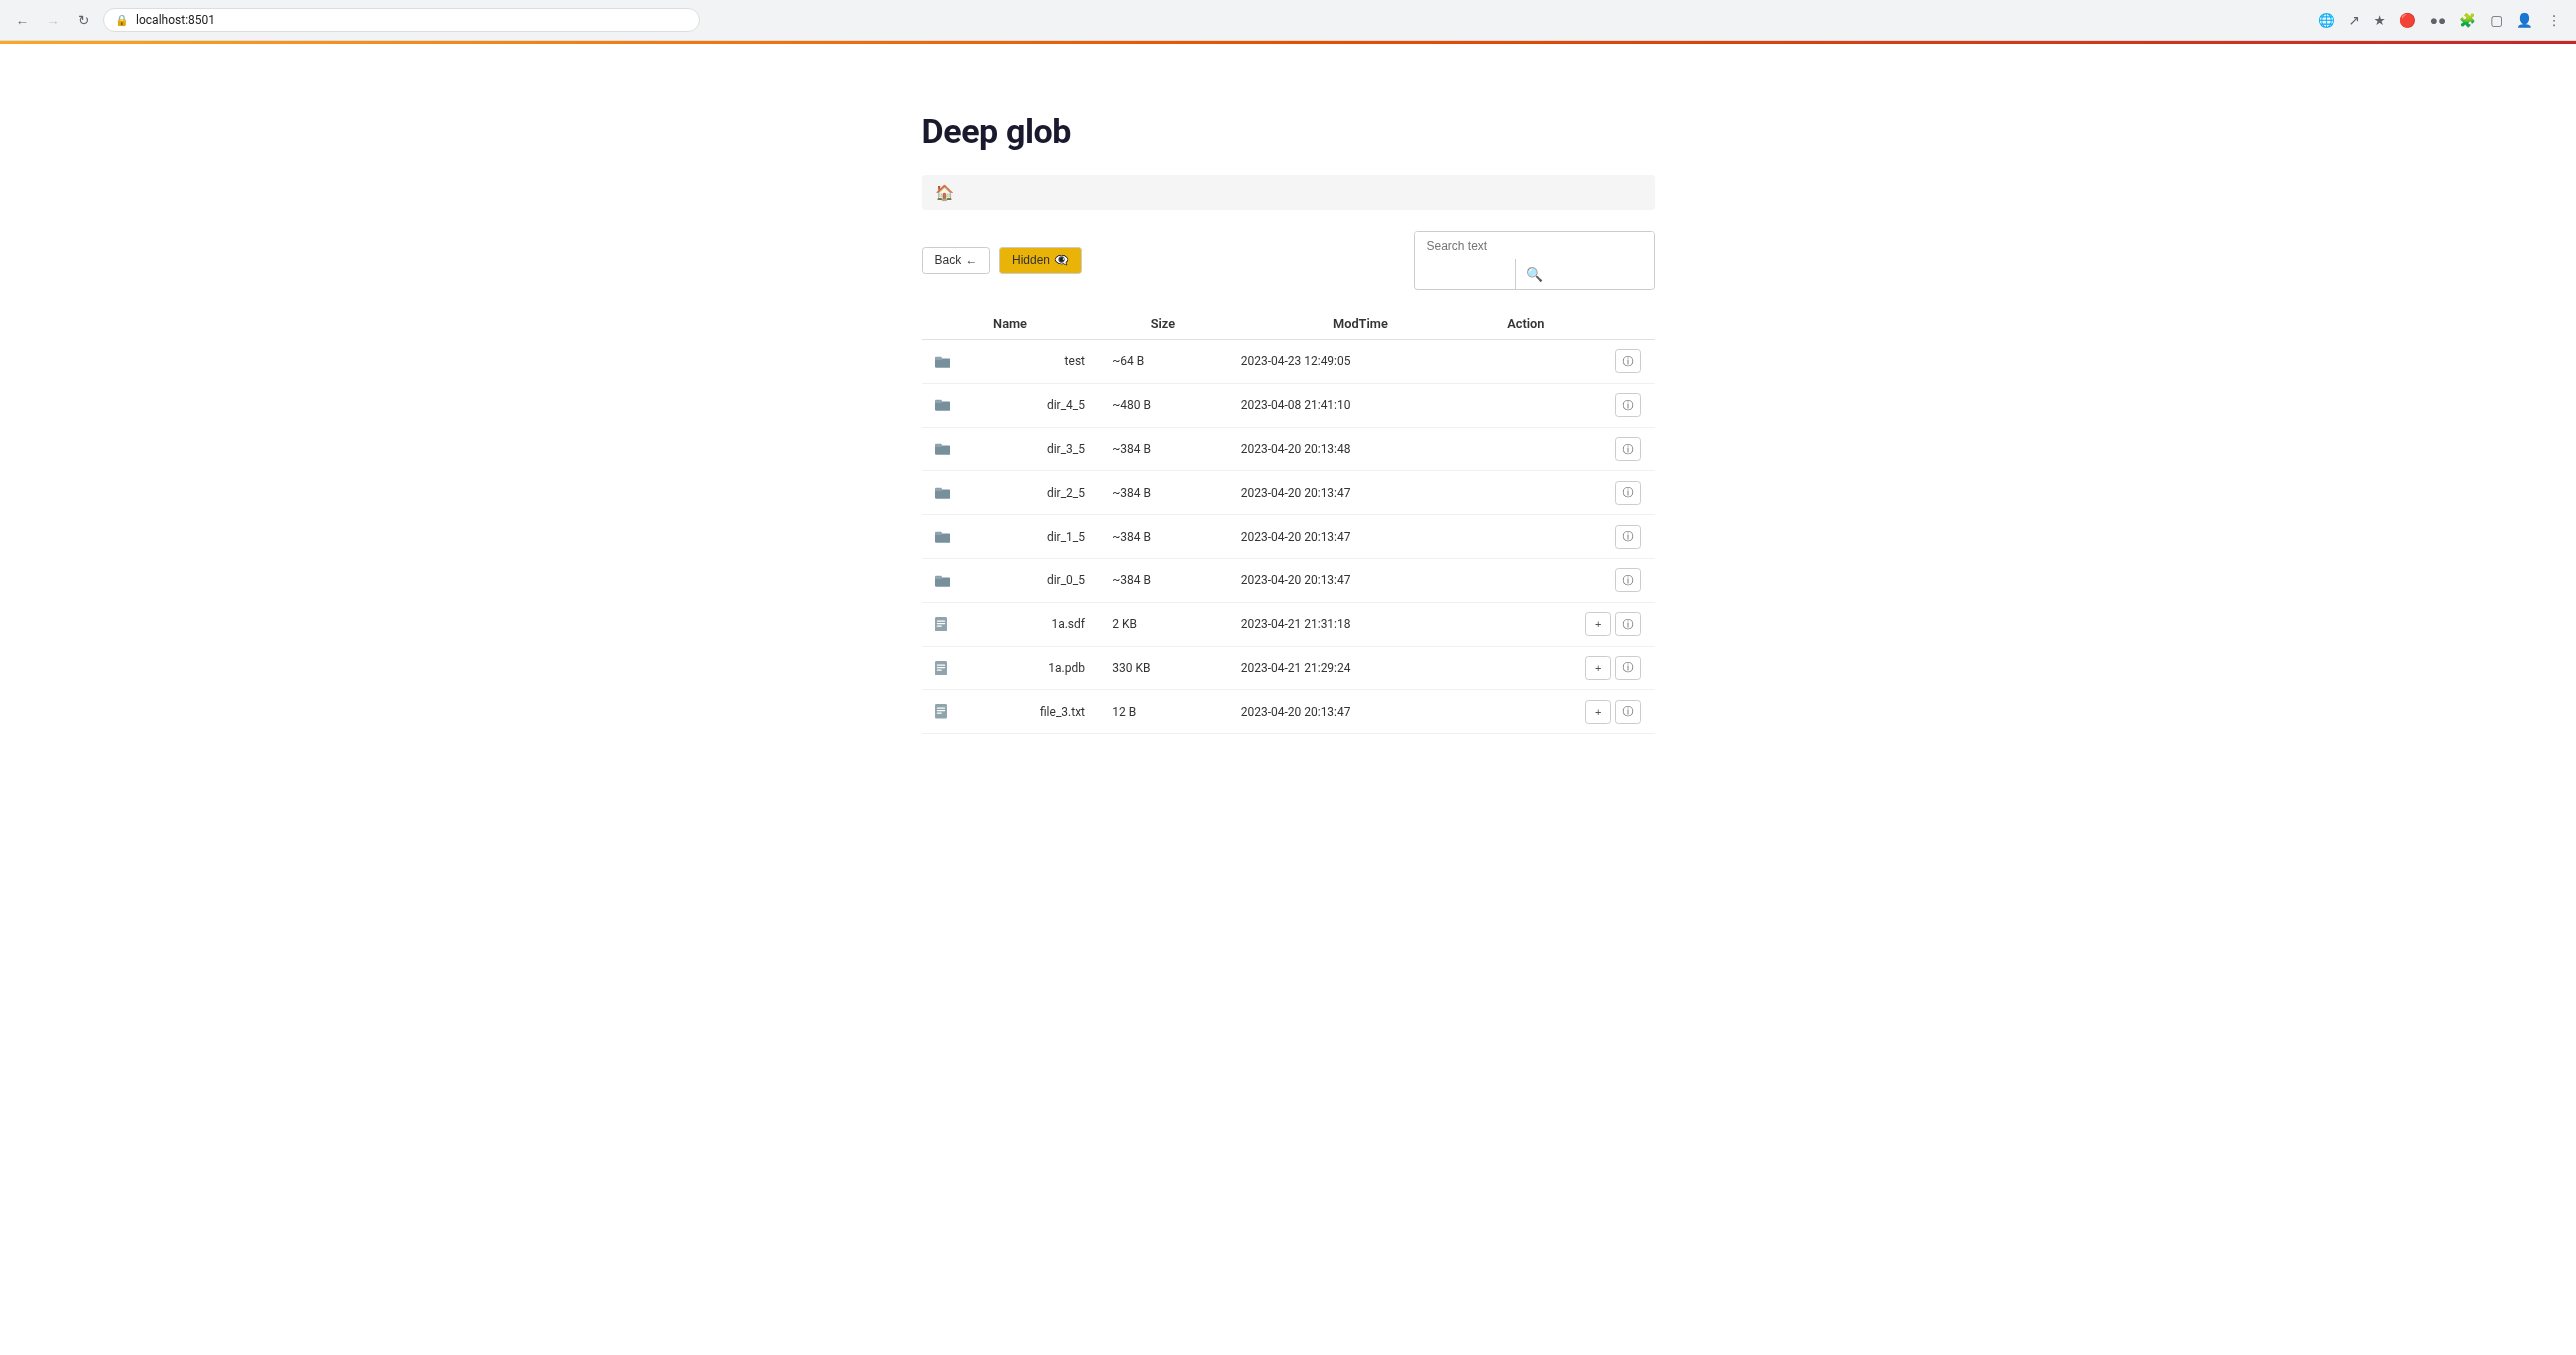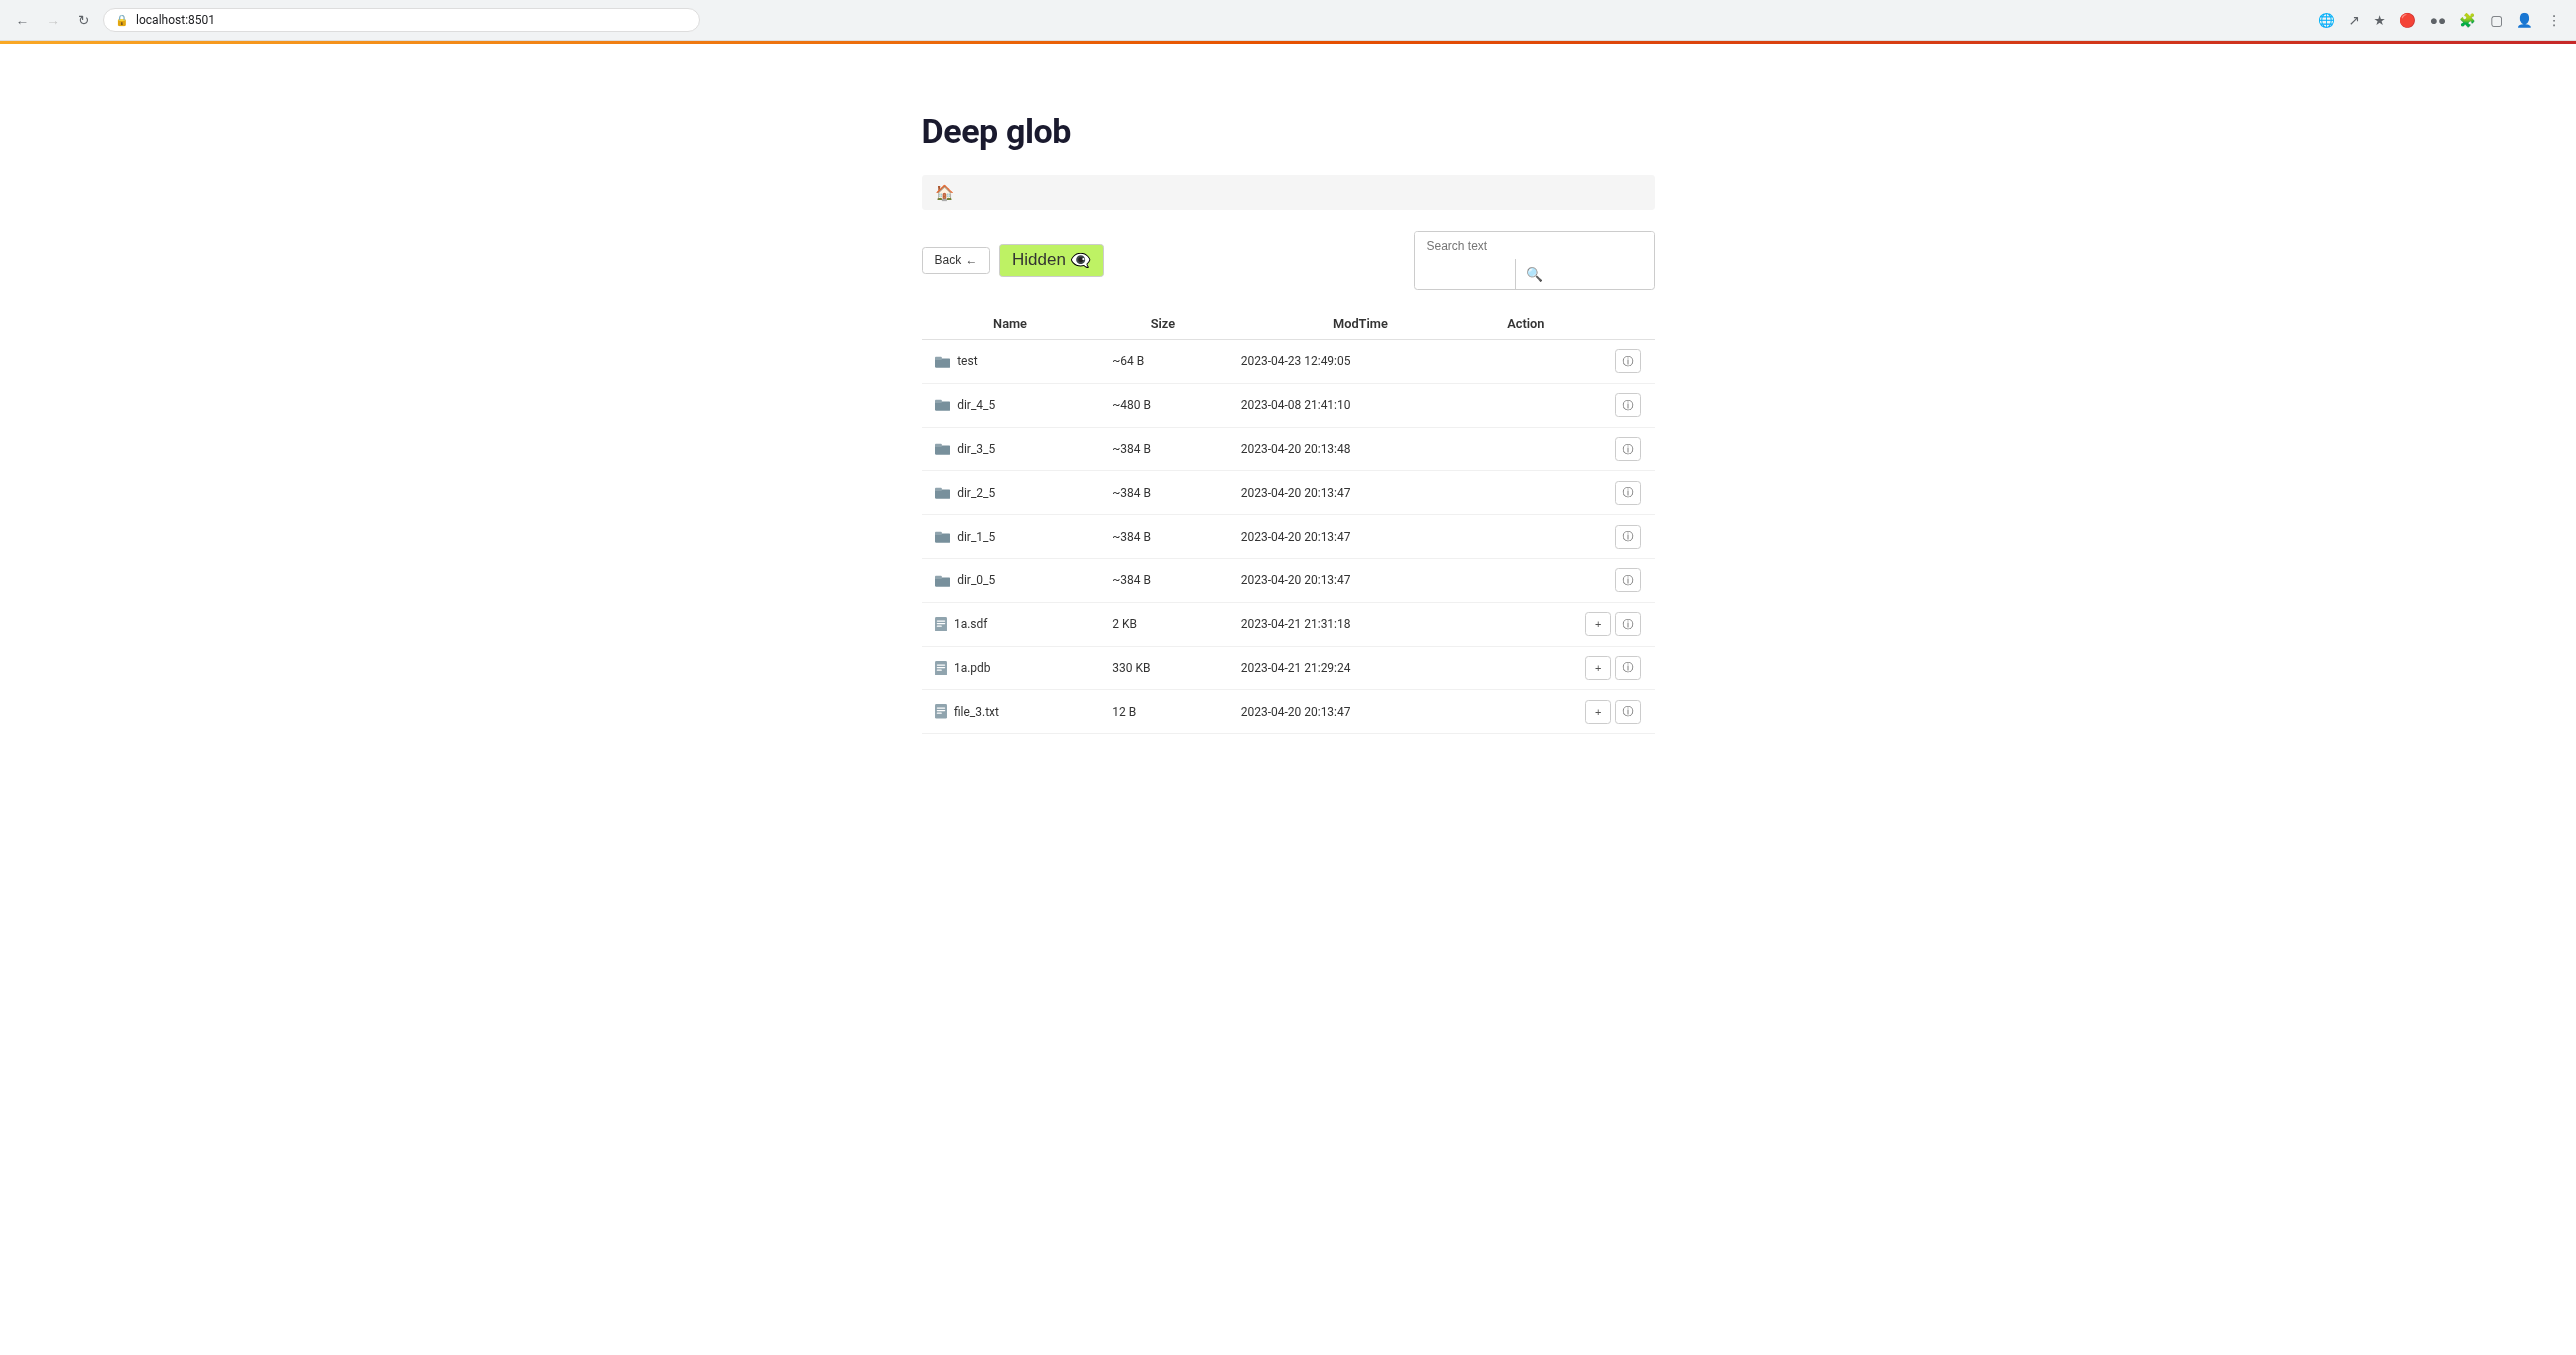--- a/index.html
+++ b/index.html
@@ -140,25 +140,25 @@
       cursor: pointer;
       font-size: 12px;
       color: #333;
       display: flex;
       align-items: center;
       gap: 4.3px;
     }
 
     .btn-hidden {
       border: 0.9px solid #ccc;
-      background: #bef264;
+      background: #eab308;
       border-radius: 3.4px;
       padding: 5.1px 12px;
       cursor: pointer;
-      font-size: 17px;
+      font-size: 12px;
       color: #333;
       display: flex;
       align-items: center;
       gap: 4.3px;
     }
 
     .search-container {
       margin-left: auto;
       display: flex;
       align-items: center;
@@ -219,20 +219,21 @@
     }
 
     .file-table tr:last-child td {
       border-bottom: 0.9px solid #f0f0f0;
     }
 
     .name-cell {
       display: flex;
       align-items: center;
       gap: 6.8px;
+      justify-content: space-between;
     }
 
     .action-cell {
       text-align: right;
       display: flex;
       justify-content: flex-end;
       gap: 4.3px;
     }
 
     .action-btn {

